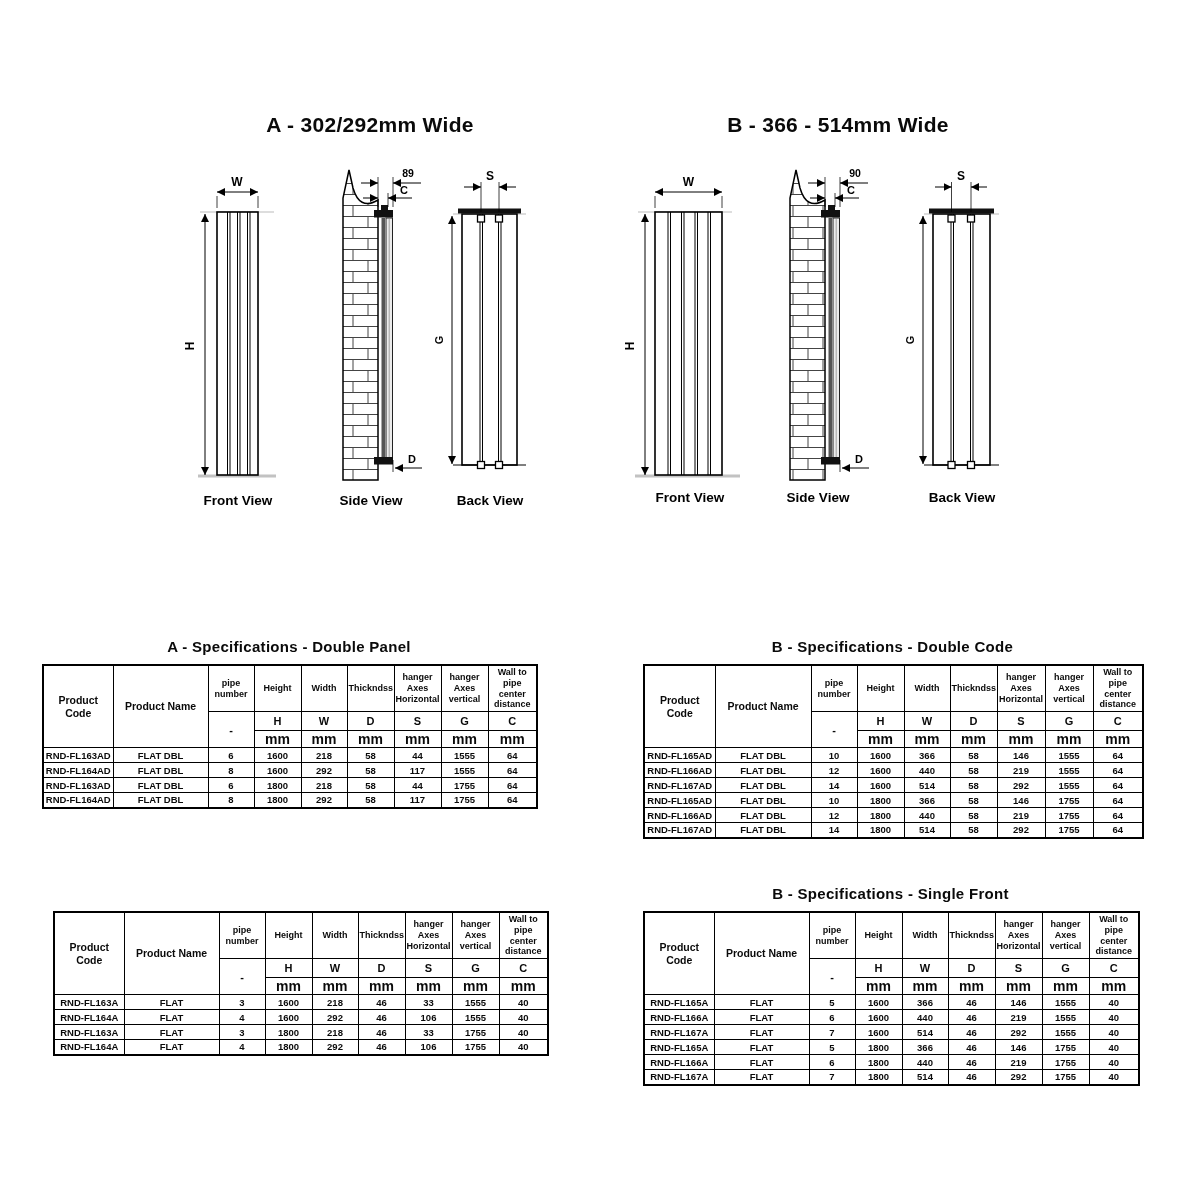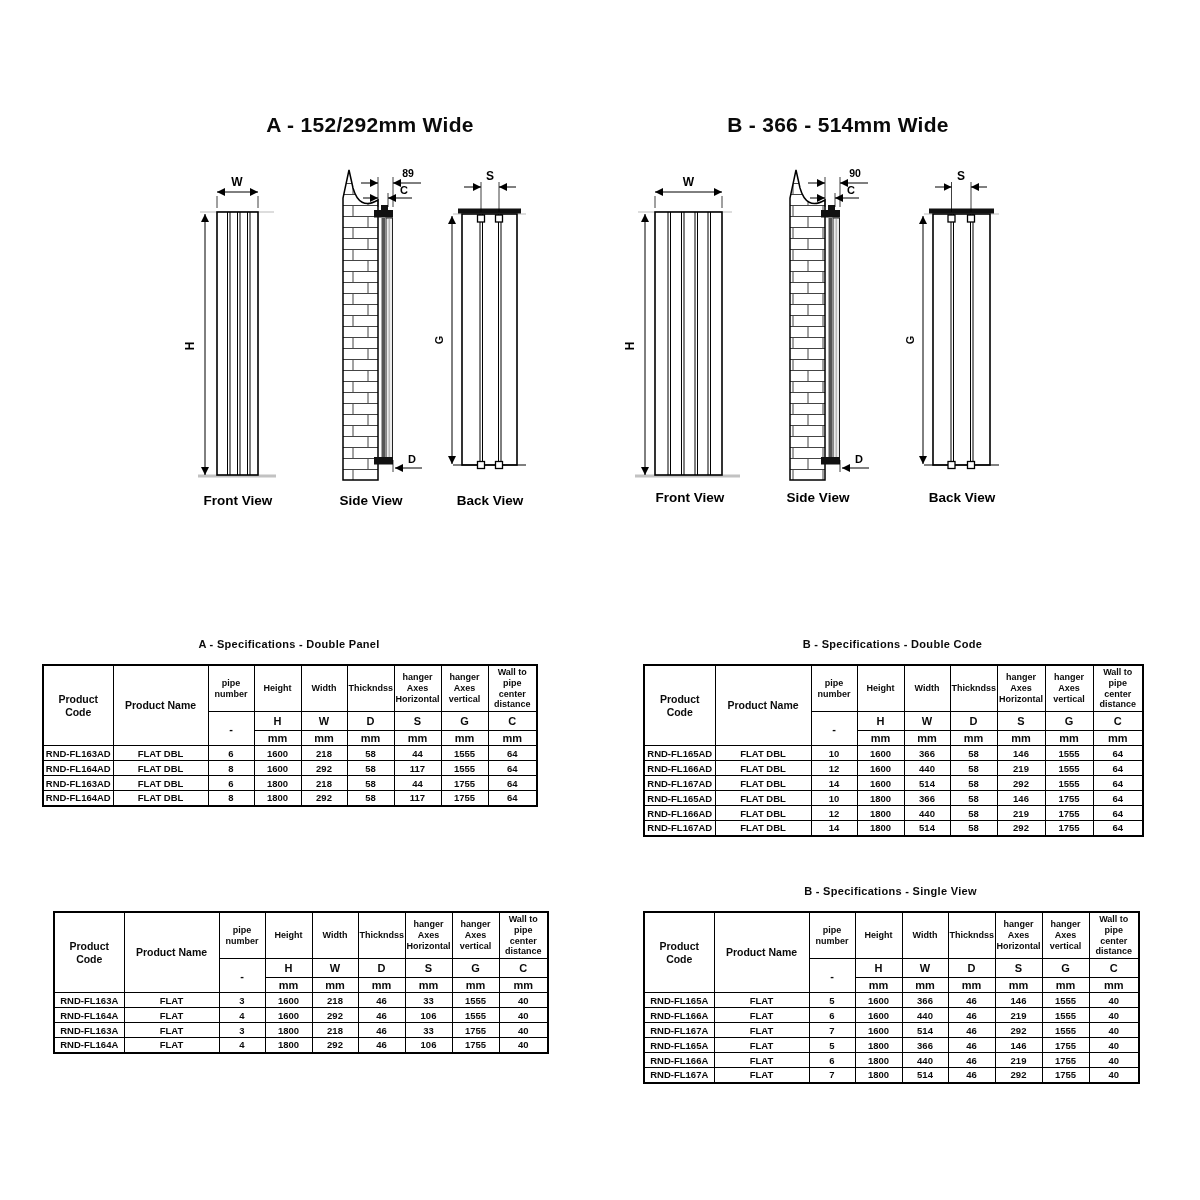--- a/index.html
+++ b/index.html
@@ -1,35 +1,35 @@
 <!DOCTYPE html>
 <html><head>
 <meta charset="utf-8">
 <style>
   *{box-sizing:border-box;margin:0;padding:0}
   body{background:#fff;font-family:"Liberation Sans",sans-serif}
   .page{position:relative;width:1200px;height:1200px;background:#fff;overflow:hidden;color:#0a0a0a}
   .diag-title{position:absolute;width:440px;text-align:center;font-size:21px;font-weight:bold;letter-spacing:.3px}
-  .tbl-title{position:absolute;text-align:center;font-size:11px;font-weight:bold;letter-spacing:.3px}
+  .tbl-title{position:absolute;text-align:center;font-size:15px;font-weight:bold;letter-spacing:.3px}
   svg.diag{position:absolute;width:440px;height:370px}
   svg text{font-family:"Liberation Sans",sans-serif;font-weight:bold;fill:#000}
   table.spec{position:absolute;border-collapse:collapse;table-layout:fixed;background:#fff;border:2px solid #000}
   .spec th,.spec td{border:1px solid #000;text-align:center;vertical-align:middle;font-weight:bold;color:#0a0a0a;overflow:hidden;padding:0}
   .spec thead tr.r1 th{font-size:9px;line-height:1.2;height:46px;padding:1px}
   .spec thead tr.r1 th.big{font-size:10.5px}
   .spec thead tr.r2 th{font-size:11px;height:19px}
-  .spec thead tr.r3 th{font-size:11px;height:15px}
+  .spec thead tr.r3 th{font-size:14px;height:15px}
   .spec tbody td{font-size:9.5px;height:15px}
 </style>
 </head>
 <body>
 
 <div class="page">
 
-  <div class="diag-title" style="left:150px;top:113px">A - 152/292mm Wide</div>
+  <div class="diag-title" style="left:150px;top:113px">A - 302/292mm Wide</div>
 
   <svg class="diag" style="left:150px;top:150px" viewBox="0 0 440 370">
     <defs>
       <marker id="arA" viewBox="0 0 10 10" refX="10" refY="5" markerWidth="8" markerHeight="8" orient="auto-start-reverse">
           <path d="M0 0L10 5L0 10z" fill="#000"></path>
         </marker>
       <pattern id="brickA" width="30" height="22" patternUnits="userSpaceOnUse">
         <rect width="30" height="22" fill="#fff"></rect>
         <path d="M0 .5H30M0 11.5H30M8 0V11M23 11V22" stroke="#444" stroke-width="1" fill="none"></path>
       </pattern>
@@ -482,21 +482,21 @@
           <td>1800</td>
           <td>292</td>
           <td>46</td>
           <td>106</td>
           <td>1755</td>
           <td>40</td>
         </tr>
       </tbody>
   </table>
 
-  <div class="tbl-title" style="left:643px;top:885px;width:495px">B - Specifications - Single View</div>
+  <div class="tbl-title" style="left:643px;top:885px;width:495px">B - Specifications - Single Front</div>
   <table class="spec" style="left:643px;top:911px;width:495px">
     <colgroup>
         <col style="width:70px">
         <col style="width:95px">
         <col style="width:46px">
         <col style="width:47px">
         <col style="width:46px">
         <col style="width:47px">
         <col style="width:47px">
         <col style="width:47px">

